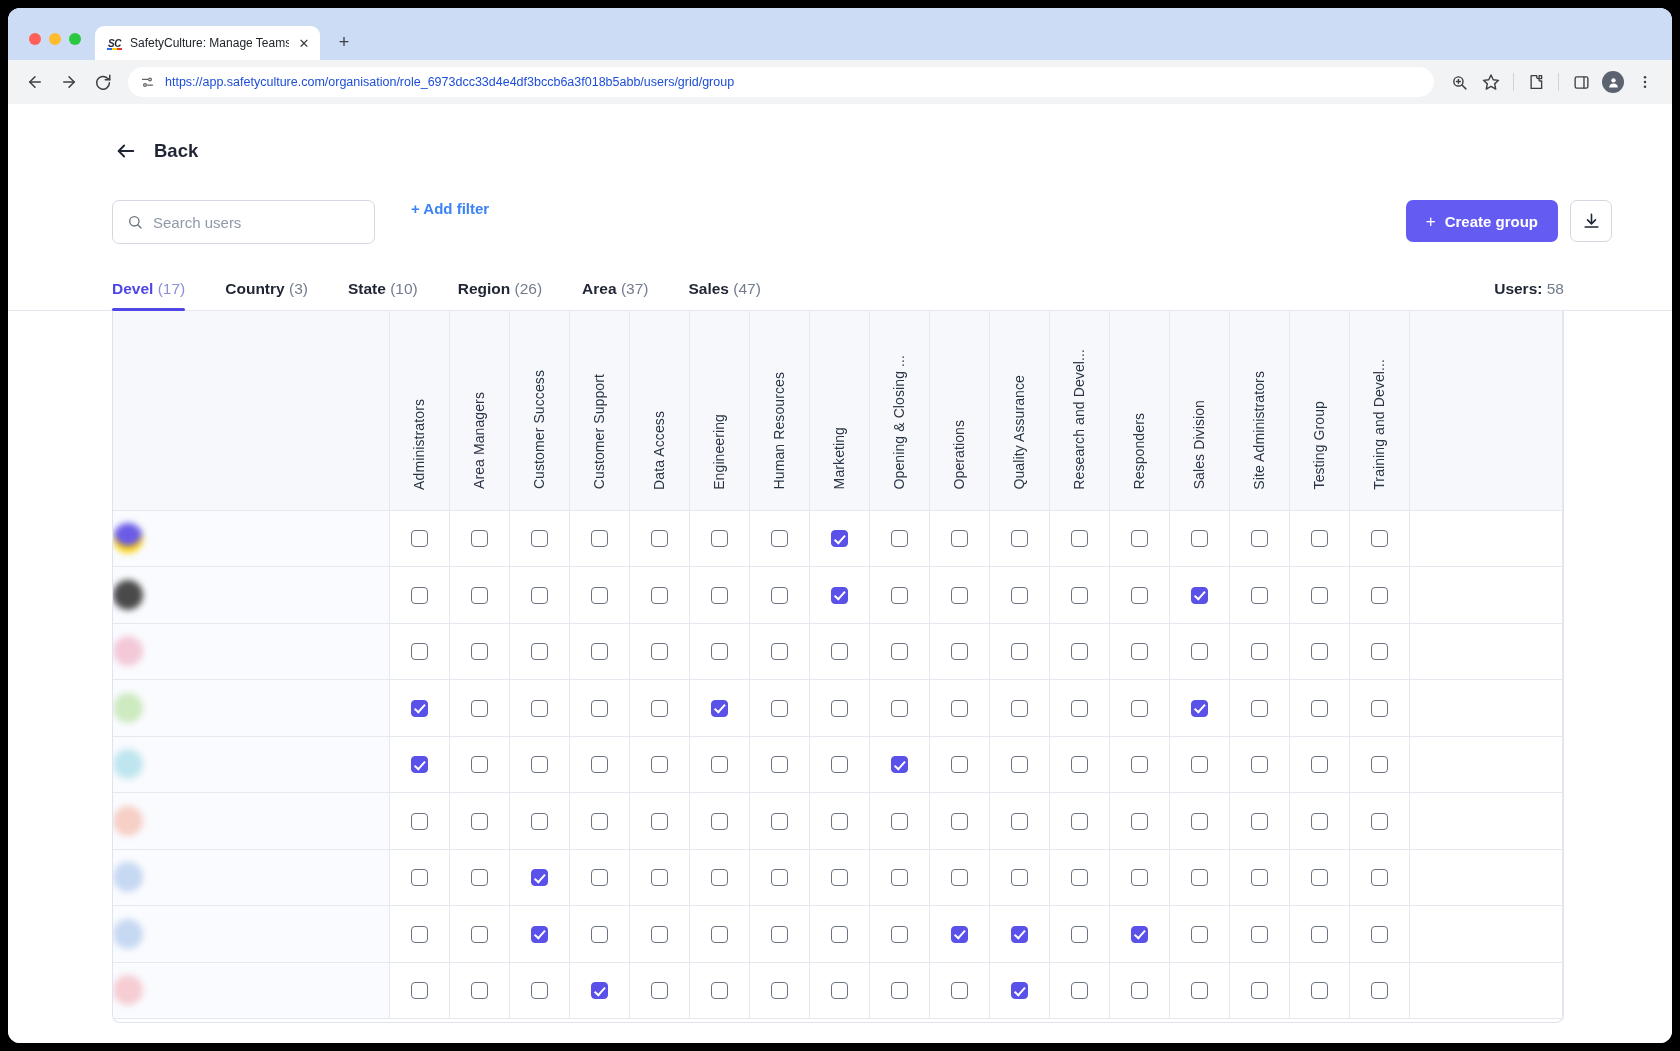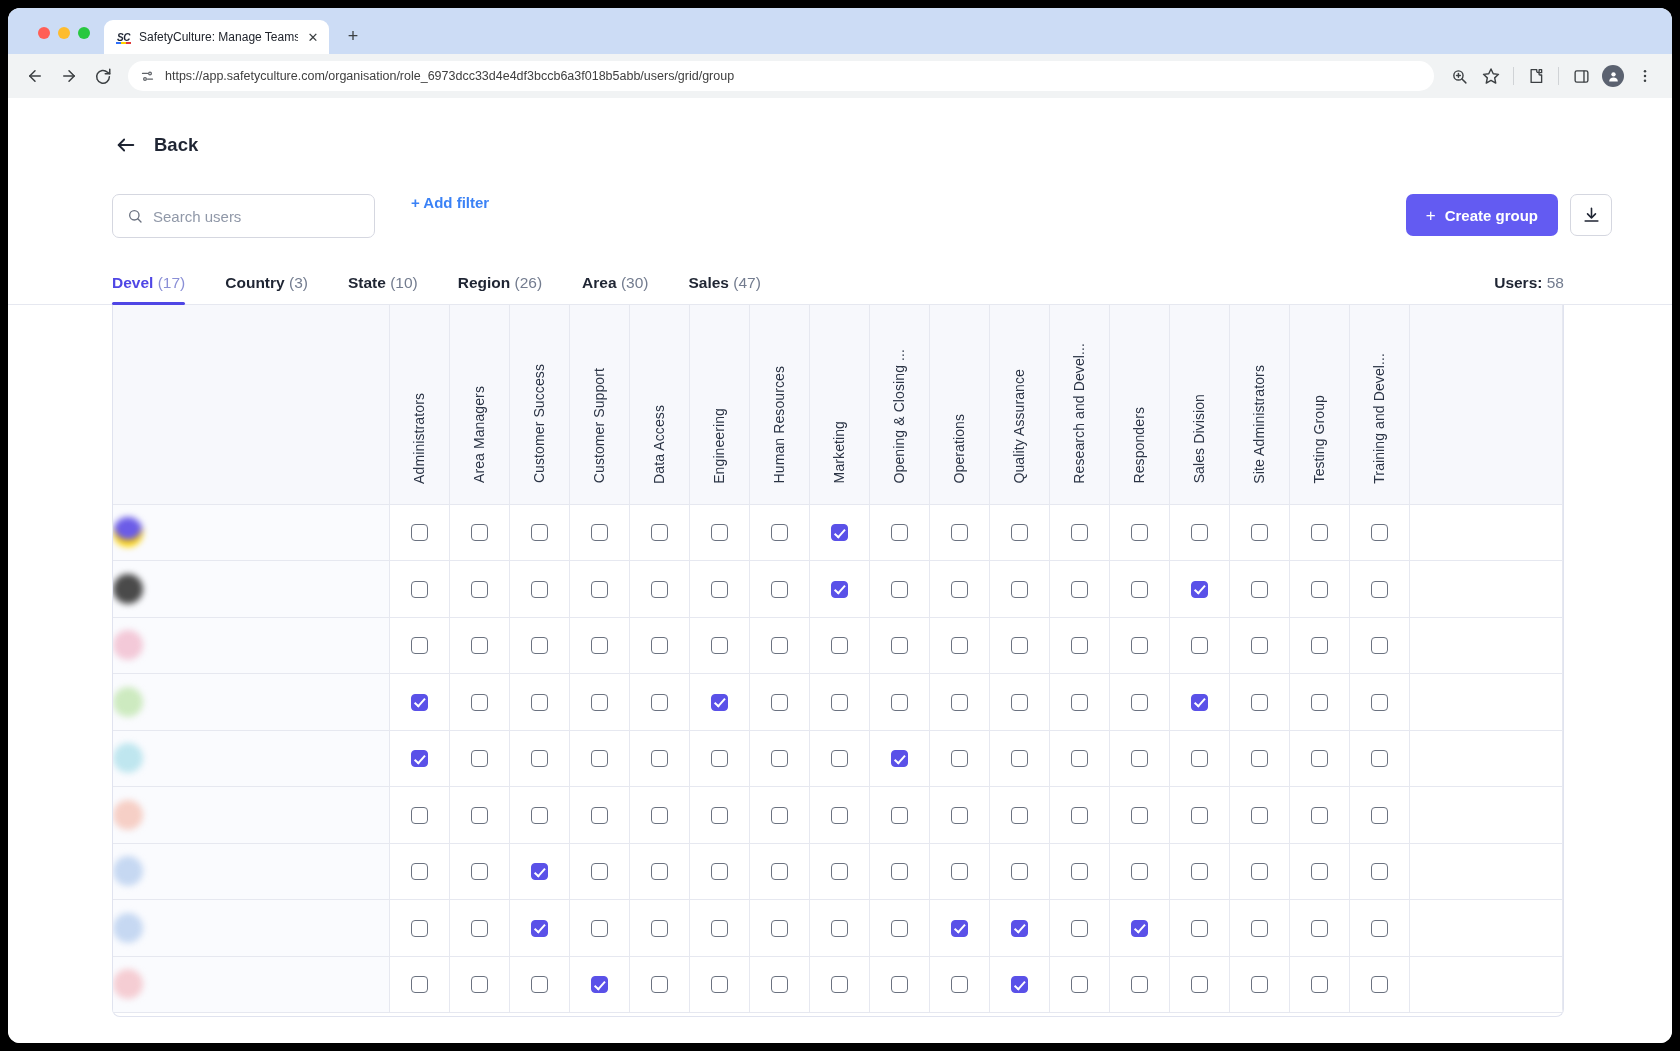--- a/index.html
+++ b/index.html
@@ -17,25 +17,25 @@
     left: 8px; top: 8px;
     width: 1664px; height: 1035px;
     background: #ffffff;
     border-radius: 12px;
     overflow: hidden;
     display: flex;
     flex-direction: column;
   }
 
   .tabstrip {
-    height: 46px;
+    height: 52px;
     background: #ccdcf5;
     display: flex;
     align-items: flex-end;
-    padding-left: 24px;
+    padding-left: 15px;
     position: relative;
     flex: 0 0 auto;
   }
   .traffic {
     display: flex; gap: 8px; align-items: center;
     height: 42px; padding: 0 8px 0 6px;
   }
   .dot { width: 12px; height: 12px; border-radius: 50%; }
   .dot.red { background: #ff5f57; }
   .dot.yellow { background: #febc2e; }
@@ -112,21 +112,21 @@
     background: #ffffff;
     border-radius: 15px;
     display: flex;
     align-items: center;
     padding: 0 12px;
     gap: 10px;
     margin: 0 6px;
     min-width: 0;
   }
   .url-text {
-    font-size: 12.5px; color: #404040;
+    font-size: 12.5px; color: #1d4ed8;
     white-space: nowrap; overflow: hidden; text-overflow: ellipsis;
   }
   .omni-icons { display: flex; align-items: center; gap: 2px; }
   .oi {
     width: 30px; height: 30px;
     display: flex; align-items: center; justify-content: center;
     color: #3c4043; cursor: pointer;
   }
   .omni-sep { width: 1px; height: 18px; background: #d0d3d6; margin: 0 5px; }
   .profile-av {
@@ -476,21 +476,21 @@
               <path d="M4 19h16"></path>
             </svg>
         </div>
       </div>
 
       <div class="tabs-row" id="tabsRow">
         <div class="gtab active"><span>Devel</span><span class="cnt"> (17)</span></div>
           <div class="gtab"><span>Country</span><span class="cnt"> (3)</span></div>
           <div class="gtab"><span>State</span><span class="cnt"> (10)</span></div>
           <div class="gtab"><span>Region</span><span class="cnt"> (26)</span></div>
-          <div class="gtab"><span>Area</span><span class="cnt"> (30)</span></div>
+          <div class="gtab"><span>Area</span><span class="cnt"> (37)</span></div>
           <div class="gtab"><span>Sales</span><span class="cnt"> (47)</span></div>
           <div class="users-count">
           <span>Users:</span>
           <span class="n">58</span>
         </div>
       </div>
 
       <div class="grid-wrap">
         <table class="grid">
           <thead>

